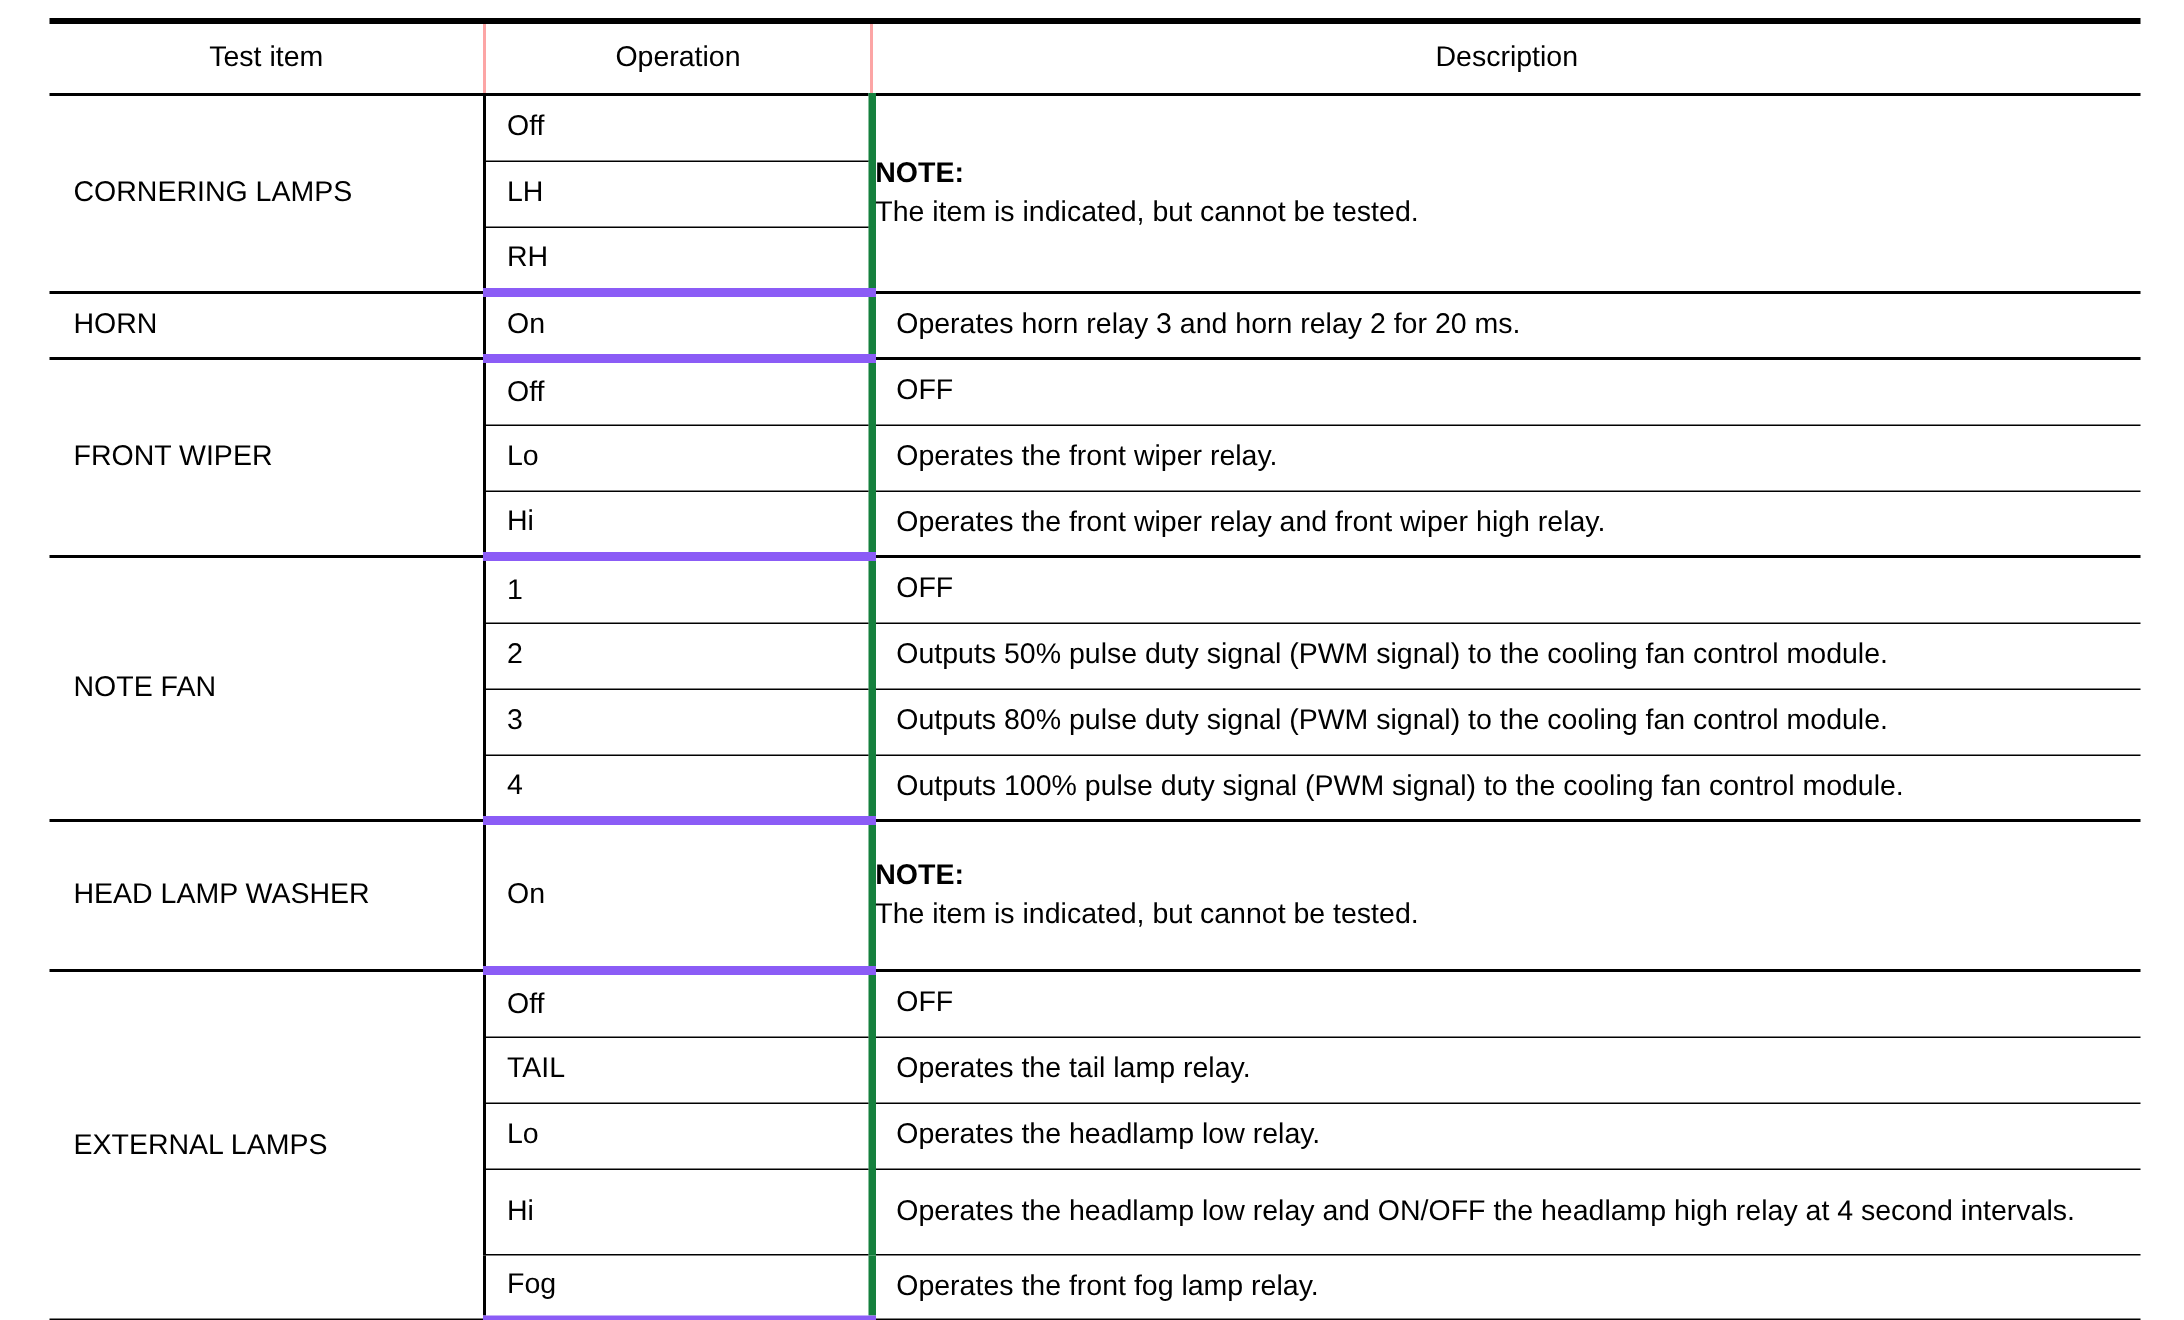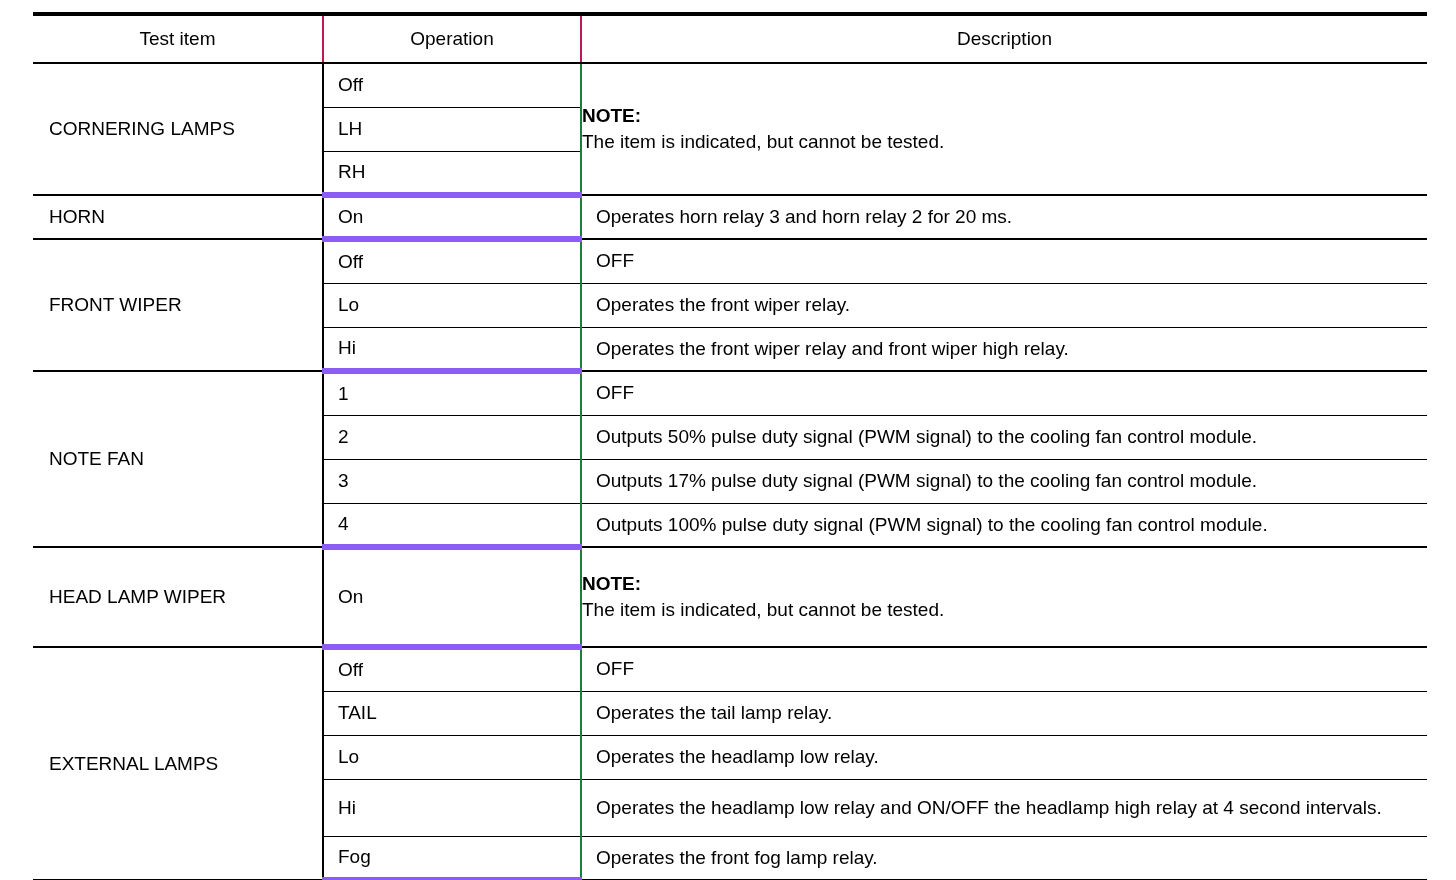--- a/index.html
+++ b/index.html
@@ -62,21 +62,21 @@
     border-top: 4px solid #000;
     border-bottom: 2px solid #000;
     text-align: center;
     height: 46px;
   }
   .hdr-row th .cell {
     padding: 4px 8px;
     text-align: center;
   }
   .hdr-sep {
-    border-left: 2px solid #be185d;
+    border-left: 2px solid #fca5a5;
   }
 
   
   td.group-cell {
     border-bottom: 2px solid #000;
     text-align: left;
     vertical-align: middle;
   }
   td.group-cell .cell {
     padding-left: 16px;
@@ -87,21 +87,21 @@
     border-left: 2px solid #000;
     border-bottom: 1px solid #000;
     text-align: left;
   }
   td.op-cell.group-last {
     border-bottom: 6px solid #8b5cf6;
   }
 
   
   td.desc-cell {
-    border-left: 2px solid #15803d;
+    border-left: 5px solid #15803d;
     border-bottom: 1px solid #000;
     text-align: left;
   }
   td.desc-cell.group-last {
     border-bottom: 2px solid #000;
   }
   td.desc-cell.desc-span {
     border-bottom: 2px solid #000;
   }
 
@@ -194,31 +194,31 @@
           </tr>
           <tr class="h-med">
             <td class="op-cell"><span class="cell">2</span></td>
             <td class="desc-cell">
               <span class="cell desc-text">Outputs 50% pulse duty signal (PWM signal) to the cooling fan control module.</span>
             </td>
           </tr>
           <tr class="h-med">
             <td class="op-cell"><span class="cell">3</span></td>
             <td class="desc-cell">
-              <span class="cell desc-text">Outputs 17% pulse duty signal (PWM signal) to the cooling fan control module.</span>
+              <span class="cell desc-text">Outputs 80% pulse duty signal (PWM signal) to the cooling fan control module.</span>
             </td>
           </tr>
           <tr class="h-med">
             <td class="op-cell group-last"><span class="cell">4</span></td>
             <td class="desc-cell group-last">
               <span class="cell desc-text">Outputs 100% pulse duty signal (PWM signal) to the cooling fan control module.</span>
             </td>
           </tr>
           <tr class="h-tall">
-            <td class="group-cell" rowspan="1"><span class="cell">HEAD LAMP WIPER</span></td>
+            <td class="group-cell" rowspan="1"><span class="cell">HEAD LAMP WASHER</span></td>
             <td class="op-cell group-last"><span class="cell">On</span></td>
             <td class="desc-cell desc-span" rowspan="1"><span class="cell"><span class="note-title">NOTE:</span><span class="note-body">The item is indicated, but cannot be tested.</span></span></td>
           </tr>
           <tr class="h-med">
             <td class="group-cell" rowspan="5"><span class="cell">EXTERNAL LAMPS</span></td>
             <td class="op-cell"><span class="cell">Off</span></td>
             <td class="desc-cell">
               <span class="cell desc-text">OFF</span>
             </td>
           </tr>

